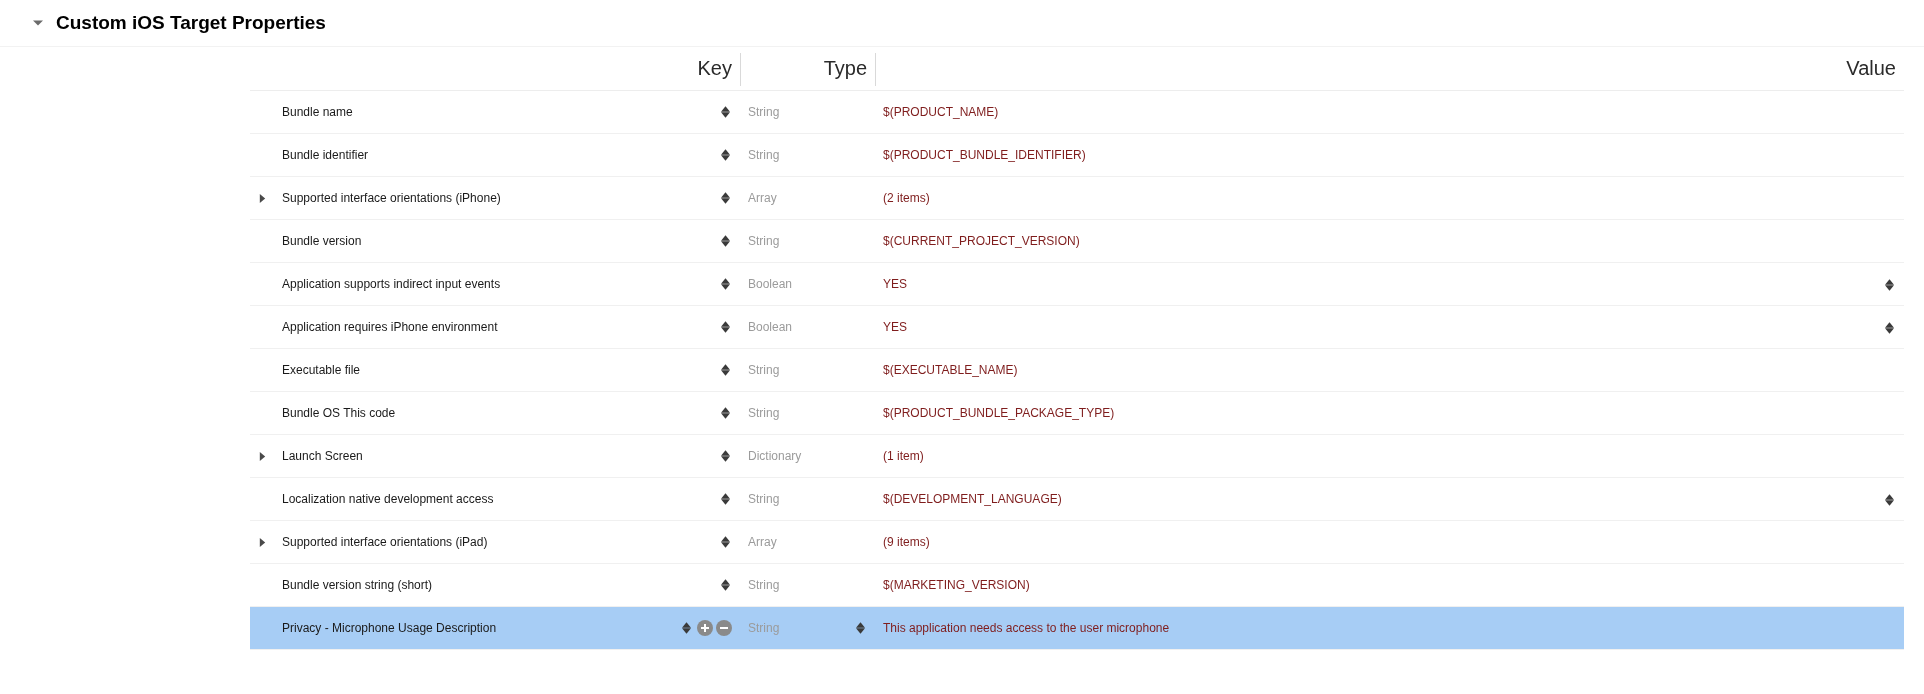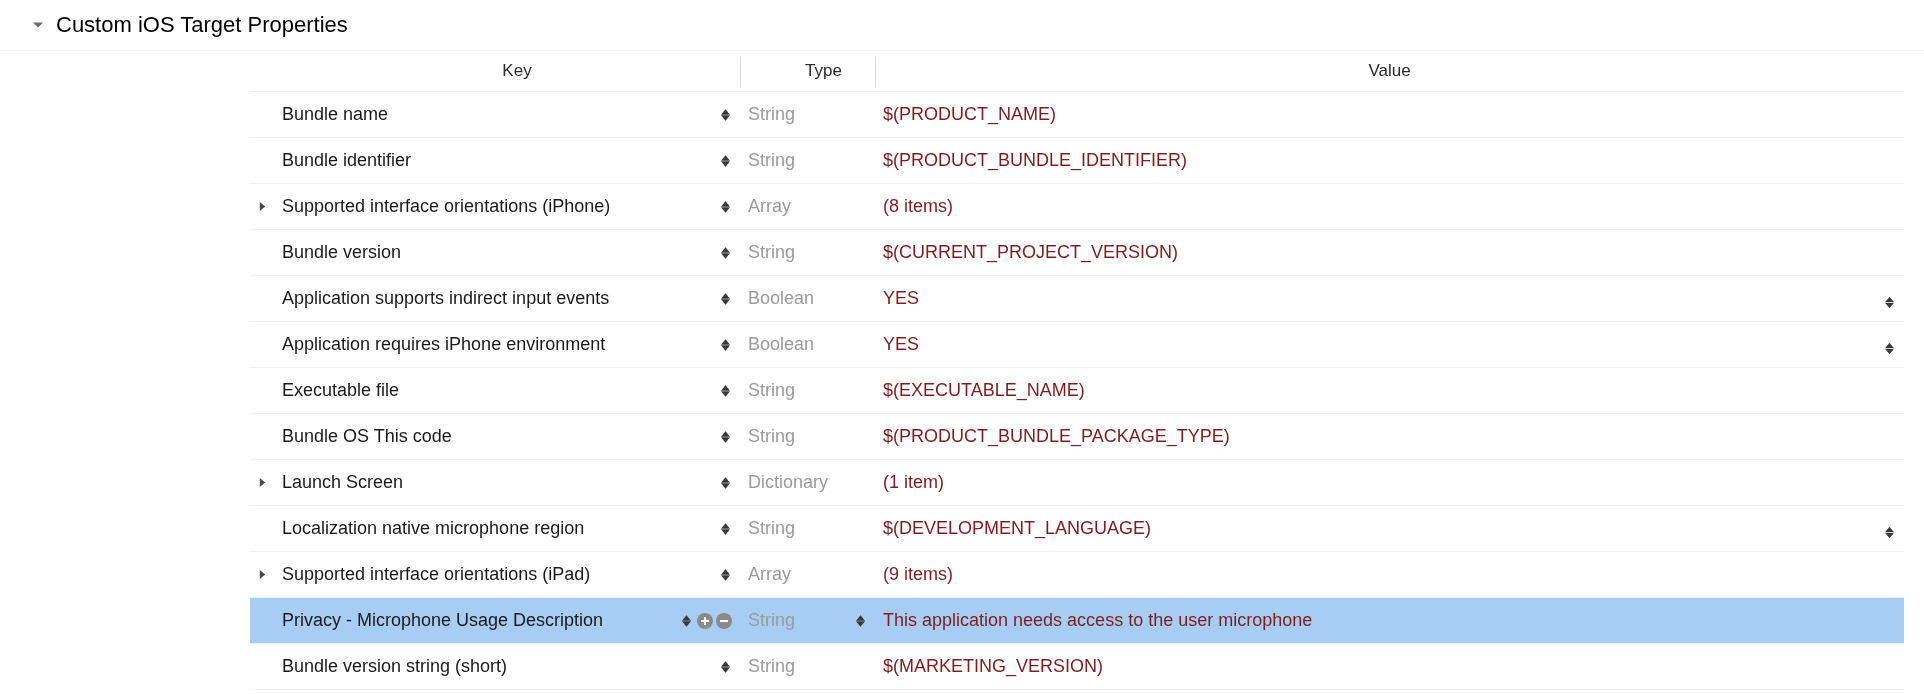--- a/index.html
+++ b/index.html
@@ -31,36 +31,36 @@
       justify-content: center;
       margin-right: 10px;
       cursor: pointer;
     }
     .disclosure svg {
       width: 12px;
       height: 12px;
       fill: #6b6b6b;
     }
     .section-title {
-      font-weight: 400;
-      font-size: 22px;
+      font-weight: 700;
+      font-size: 19px;
       color: #000;
     }
     .table-wrap {
       padding-left: 250px;
       padding-right: 20px;
     }
     .plist-table {
       width: 100%;
       border-collapse: collapse;
     }
     .plist-header th {
-      text-align: center;
+      text-align: right;
       font-weight: 400;
-      font-size: 17px;
+      font-size: 20px;
       color: #2b2b2b;
       padding: 10px 8px;
       border-bottom: 1px solid rgba(0,0,0,0.07);
       position: relative;
     }
     .plist-header th.col-key {
       width: 490px;
       padding-left: 52px;
     }
     .plist-header th.col-type {
@@ -72,21 +72,21 @@
       content: "";
       position: absolute;
       left: 0;
       top: 6px;
       bottom: 4px;
       width: 1px;
       background: rgba(0,0,0,0.15);
     }
     .plist-row td {
       padding: 12px 8px;
-      font-size: 18px;
+      font-size: 12px;
       border-bottom: 1px solid rgba(0,0,0,0.06);
       vertical-align: middle;
       height: 30px;
       position: relative;
     }
     .key-cell {
       display: flex;
       align-items: center;
       width: 100%;
     }
@@ -242,21 +242,21 @@
                   <svg viewBox="0 0 10 6">
                     <path d="M0 6 L5 0 L10 6 Z"></path>
                   </svg>
                   <svg viewBox="0 0 10 6">
                     <path d="M0 0 L5 6 L10 0 Z"></path>
                   </svg>
                 </span>
               </div>
             </td>
             <td class="td-type"><span class="type-text">Array</span></td>
-            <td class="value-stepper-cell"><span class="value-text">(8 items)</span></td>
+            <td class="value-stepper-cell"><span class="value-text">(2 items)</span></td>
           </tr>
           <tr class="plist-row">
             <td class="td-key">
               <div class="key-cell">
                 <span class="expander"></span>
                 <span class="key-label">Bundle version</span>
                 <span class="stepper">
                   <svg viewBox="0 0 10 6">
                     <path d="M0 6 L5 0 L10 6 Z"></path>
                   </svg>
@@ -374,21 +374,21 @@
                 </span>
               </div>
             </td>
             <td class="td-type"><span class="type-text">Dictionary</span></td>
             <td class="value-stepper-cell"><span class="value-text">(1 item)</span></td>
           </tr>
           <tr class="plist-row">
             <td class="td-key">
               <div class="key-cell">
                 <span class="expander"></span>
-                <span class="key-label">Localization native microphone region</span>
+                <span class="key-label">Localization native development access</span>
                 <span class="stepper">
                   <svg viewBox="0 0 10 6">
                     <path d="M0 6 L5 0 L10 6 Z"></path>
                   </svg>
                   <svg viewBox="0 0 10 6">
                     <path d="M0 0 L5 6 L10 0 Z"></path>
                   </svg>
                 </span>
               </div>
             </td>
@@ -416,20 +416,38 @@
                     <path d="M0 6 L5 0 L10 6 Z"></path>
                   </svg>
                   <svg viewBox="0 0 10 6">
                     <path d="M0 0 L5 6 L10 0 Z"></path>
                   </svg>
                 </span>
               </div>
             </td>
             <td class="td-type"><span class="type-text">Array</span></td>
             <td class="value-stepper-cell"><span class="value-text">(9 items)</span></td>
+          </tr>
+          <tr class="plist-row">
+            <td class="td-key">
+              <div class="key-cell">
+                <span class="expander"></span>
+                <span class="key-label">Bundle version string (short)</span>
+                <span class="stepper">
+                  <svg viewBox="0 0 10 6">
+                    <path d="M0 6 L5 0 L10 6 Z"></path>
+                  </svg>
+                  <svg viewBox="0 0 10 6">
+                    <path d="M0 0 L5 6 L10 0 Z"></path>
+                  </svg>
+                </span>
+              </div>
+            </td>
+            <td class="td-type"><span class="type-text">String</span></td>
+            <td class="value-stepper-cell"><span class="value-text">$(MARKETING_VERSION)</span></td>
           </tr>
           <tr class="plist-row row-selected">
             <td class="td-key">
               <div class="key-cell">
                 <span class="expander"></span>
                 <span class="key-label">Privacy - Microphone Usage Description</span>
                 <span class="stepper">
                   <svg viewBox="0 0 10 6">
                     <path d="M0 6 L5 0 L10 6 Z"></path>
                   </svg>
@@ -460,34 +478,16 @@
                     <path d="M0 6 L5 0 L10 6 Z"></path>
                   </svg>
                   <svg viewBox="0 0 10 6">
                     <path d="M0 0 L5 6 L10 0 Z"></path>
                   </svg>
                 </span>
               </div>
             </td>
             <td class="value-stepper-cell"><span class="value-text">This application needs access to the user microphone</span></td>
           </tr>
-          <tr class="plist-row">
-            <td class="td-key">
-              <div class="key-cell">
-                <span class="expander"></span>
-                <span class="key-label">Bundle version string (short)</span>
-                <span class="stepper">
-                  <svg viewBox="0 0 10 6">
-                    <path d="M0 6 L5 0 L10 6 Z"></path>
-                  </svg>
-                  <svg viewBox="0 0 10 6">
-                    <path d="M0 0 L5 6 L10 0 Z"></path>
-                  </svg>
-                </span>
-              </div>
-            </td>
-            <td class="td-type"><span class="type-text">String</span></td>
-            <td class="value-stepper-cell"><span class="value-text">$(MARKETING_VERSION)</span></td>
-          </tr>
         </tbody>
     </table>
   </div>
 </div>
 
 </body></html>

